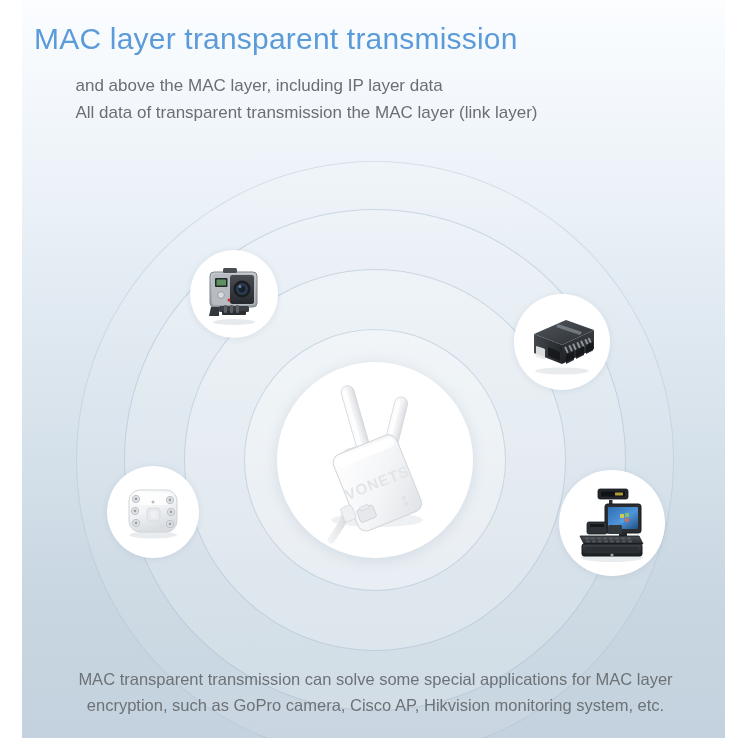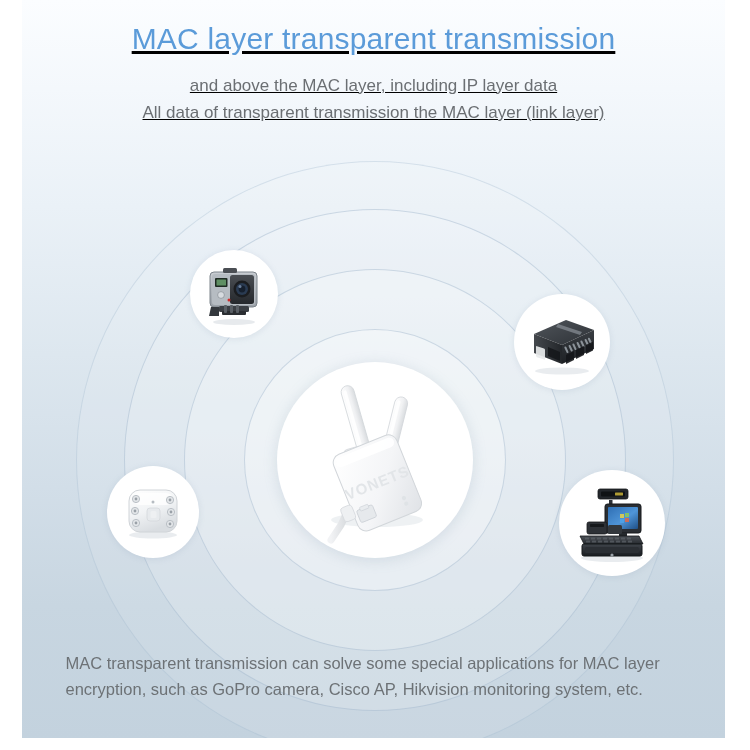--- a/index.html
+++ b/index.html
@@ -20,22 +20,22 @@
        #f4f8fc 12%,
        #eaf1f7 28%,
        #dde7ef 48%,
        #d2dee8 66%,
        #c8d6e1 82%,
        #c3d2de 100%);
   }
 
   
   .header{
-    position:absolute; left:0; top:0; width:703px;
-    text-align:center; z-index:40;text-decoration:underline;
+    position:absolute; left:12px; top:0; width:703px;
+    text-align:left; z-index:40;
   }
   .title{
     margin:0; padding-top:20px;
     font-size:30px; font-weight:400; letter-spacing:.2px;
     color:#5b9bd9; line-height:1.25;
   }
   .subtitle{
     margin:14px auto 0; width:620px;
     font-size:17px; font-weight:400; line-height:1.62;
     color:#6b6f73;
@@ -64,22 +64,22 @@
     display:flex; align-items:center; justify-content:center;
   }
   .bubble.center{
     z-index:25;
     box-shadow:0 2px 14px rgba(120,145,170,.22);
   }
   .bubble svg{display:block;}
 
   
   .footer{
-    position:absolute; left:0; bottom:36px; width:707px;
-    text-align:left; z-index:40;
+    position:absolute; left:0; bottom:20px; width:707px;
+    text-align:center; z-index:40;
   }
   .footer p{
     margin:0 auto; width:620px;
     font-size:16.5px; line-height:1.58; color:#6d7276;
   }
 </style>
 </head>
 <body>
 
 <div id="stage">

